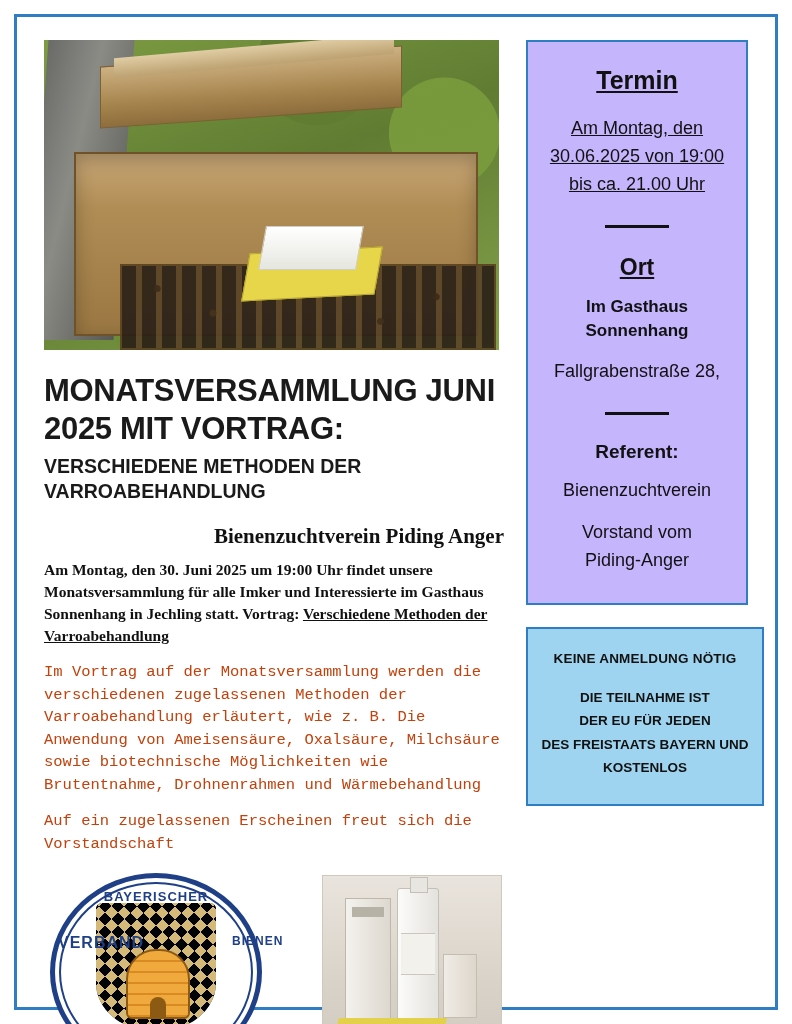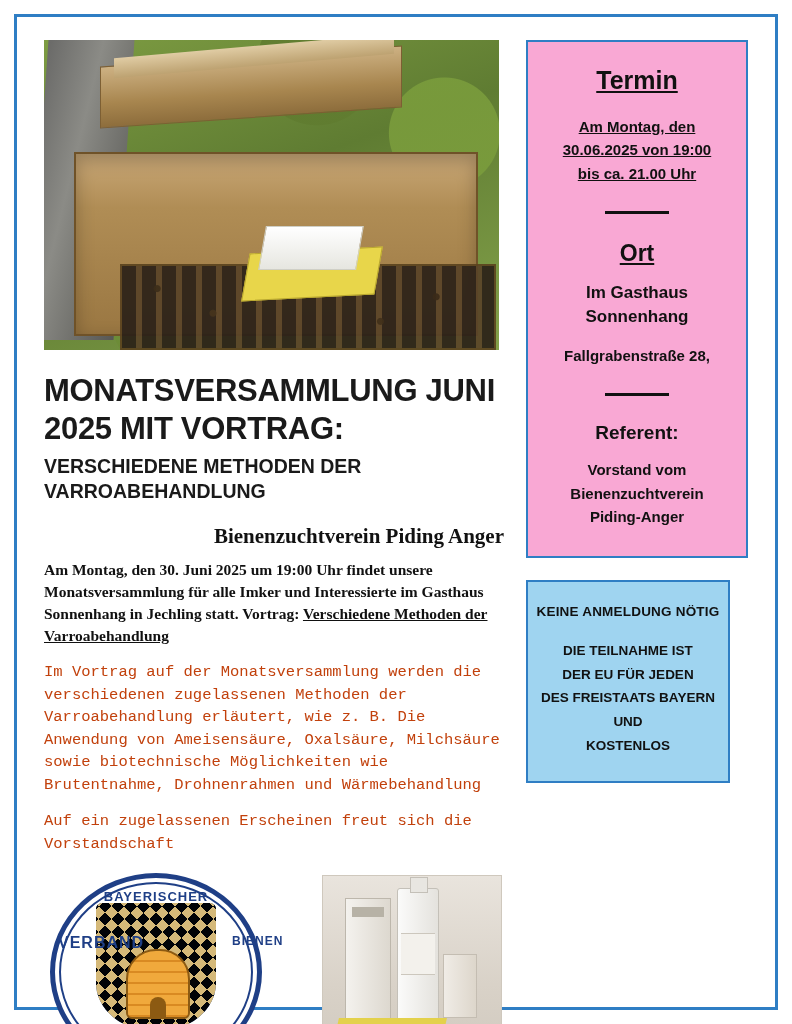--- a/index.html
+++ b/index.html
@@ -378,41 +378,41 @@
   
   .right-col {
     position: absolute;
     left: 482px;
     top: 0;
     width: 222px;
   }
   .info-box {
     box-sizing: border-box;
     width: 222px;
-    background: #f9a8d4;
+    background: #c4b5fd;
     border: 2px solid #2f7ec4;
     padding: 24px 14px 28px;
     text-align: center;
     color: #111;
   }
   .info-box .big-title {
     font-size: 25px;
     font-weight: 700;
     text-decoration: underline;
     margin-bottom: 20px;
   }
   .info-box .mid-title {
     font-size: 23px;
     font-weight: 700;
     text-decoration: underline;
     margin-bottom: 14px;
   }
   .info-box .line {
-    font-size: 15px;
-    font-weight: 700;
+    font-size: 18px;
+    font-weight: 400;
     line-height: 1.55;
     text-align: center;
   }
   .info-box .line.ul {
     text-decoration: underline;
   }
   .info-box .strong-line {
     font-size: 17px;
     font-weight: 700;
     line-height: 1.45;
@@ -424,21 +424,21 @@
   }
   .divider {
     width: 64px;
     height: 3px;
     background: #111;
     margin: 26px auto;
   }
   .note-box {
     box-sizing: border-box;
     margin-top: 22px;
-    width: 204px;
+    width: 238px;
     background: #9fd4f0;
     border: 2px solid #2f7ec4;
     padding: 22px 2px 24px;
     text-align: center;
     color: #111;
   }
   .note-box .note-head {
     font-size: 13.5px;
     font-weight: 700;
     letter-spacing: 0.2px;
@@ -527,22 +527,22 @@
         <div class="divider"></div>
 
         <div class="mid-title">Ort</div>
         <div class="strong-line">Im Gasthaus</div>
         <div class="strong-line">Sonnenhang</div>
         <div class="line mt14">Fallgrabenstraße 28,</div>
 
         <div class="divider"></div>
 
         <div class="ref-title">Referent:</div>
+        <div class="line">Bienenzuchtverein</div>
         <div class="line mt14">Vorstand vom</div>
-        <div class="line">Bienenzuchtverein</div>
         <div class="line">Piding-Anger</div>
       </div>
 
       <div class="note-box">
         <div class="note-head">KEINE ANMELDUNG NÖTIG</div>
         <div class="note-body">DIE TEILNAHME IST</div>
         <div class="note-body">DER EU FÜR JEDEN</div>
         <div class="note-body">DES FREISTAATS BAYERN UND</div>
         <div class="note-body">KOSTENLOS</div>
       </div>

